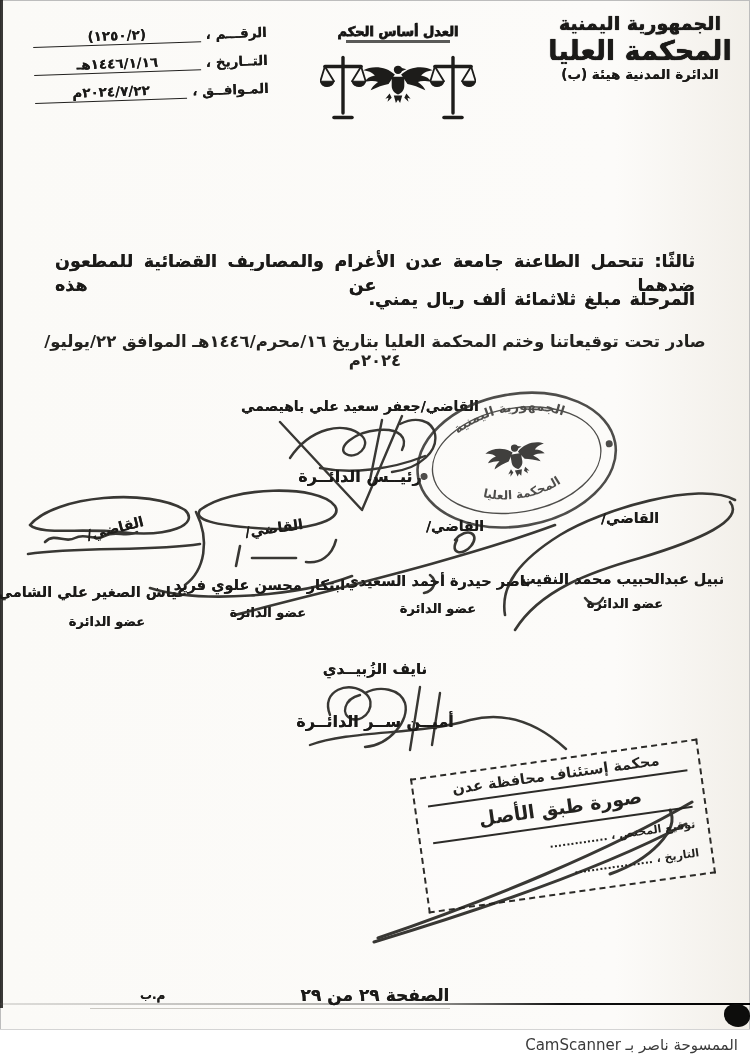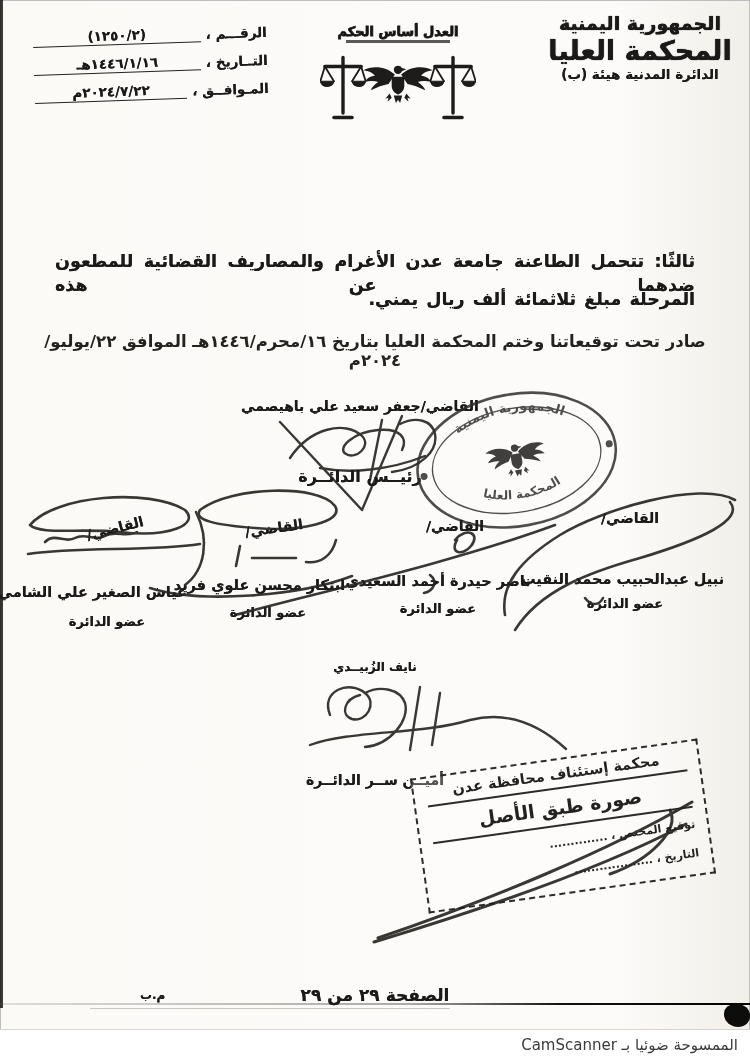--- a/index.html
+++ b/index.html
@@ -170,45 +170,45 @@
       <path d="M296,78 h-44"></path>
       <path d="M240,66 l-4,20"></path>
       <path d="M352,96 C300,116 200,124 150,108"></path>
       <path d="M30,45 C55,15 150,8 185,30 C200,44 170,58 120,52 C80,48 40,55 30,45"></path>
       <path d="M45,62 c10,-10 20,2 30,-4 c10,-6 20,4 30,-2 c10,-6 22,2 32,-4"></path>
       <path d="M28,74 C80,66 150,72 200,64"></path>
       <path d="M196,32 C210,60 205,90 185,105"></path>
     </g>
   </svg>
 
-  <div class="abs rtl ctr heavy" style="left:290px;top:660px;width:170px;font-size:12px">نايف الزُبيــدي</div>
+  <div class="abs rtl ctr heavy" style="left:290px;top:660px;width:170px;font-size:15px">نايف الزُبيــدي</div>
   <svg class="abs" style="left:270px;top:675px" width="310" height="95" viewBox="0 0 310 95">
     <g class="ink" stroke-width="2.4" opacity=".9">
       <path d="M60,40 C50,15 80,5 95,18 C108,28 96,48 82,44 C70,40 74,24 90,20"></path>
       <path d="M95,18 C110,10 130,14 135,28 C140,45 120,70 95,72"></path>
       <path d="M150,12 L140,75 M170,18 L162,70"></path>
       <path d="M40,70 C80,55 150,60 200,45 C240,35 272,52 296,74"></path>
     </g>
   </svg>
-  <div class="abs rtl ctr heavy" style="left:275px;top:772px;width:200px;font-size:14px">أميــن ســر الدائــرة</div>
+  <div class="abs rtl ctr heavy" style="left:275px;top:712px;width:200px;font-size:16px">أميــن ســر الدائــرة</div>
 
   <div class="abs cstamp">
     <div class="cs1">محكمة إستئناف محافظة عدن</div>
     <div class="cs2">صورة طبق الأصل</div>
     <div class="cs3">توقيع المختص ، ..............</div>
     <div class="cs4">التاريخ ، ...................</div>
   </div>
   <svg class="abs" style="left:370px;top:790px" width="330" height="160" viewBox="0 0 330 160">
     <g class="ink" stroke-width="3" opacity=".9">
       <path d="M322,12 C240,60 120,110 8,148"></path>
       <path d="M316,34 C230,80 110,120 4,152"></path>
       <path d="M300,20 C310,40 280,70 240,84"></path>
     </g>
   </svg>
 
   <div class="abs rtl ctr heavy" style="left:280px;top:985px;width:190px;font-size:17px">الصفحة ٢٩ من ٢٩</div>
   <div class="abs rtl heavy" style="left:140px;top:988px;font-size:12px">م.ب</div>
 
   <div class="abs camstrip">
-    <div class="camtext">الممسوحة ضوئيا بـ CamScanner</div>
+    <div class="camtext">الممسوحة ناصر بـ CamScanner</div>
   </div>
 
 </div>
 
 </body></html>

